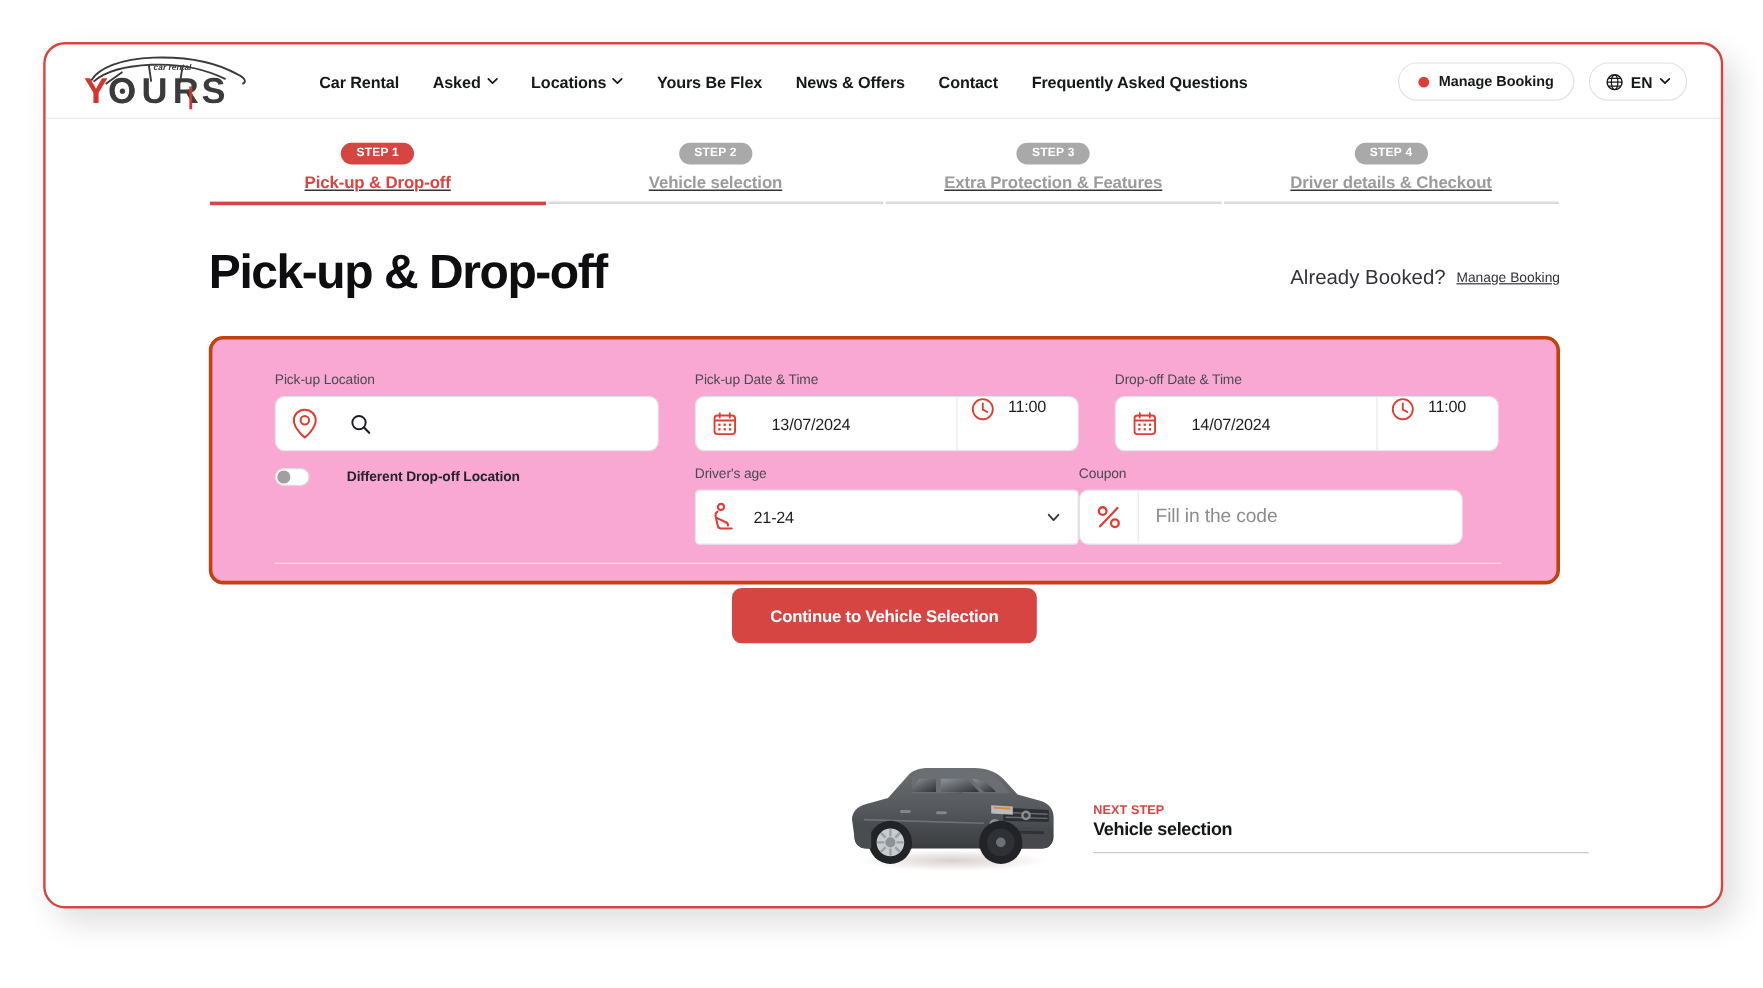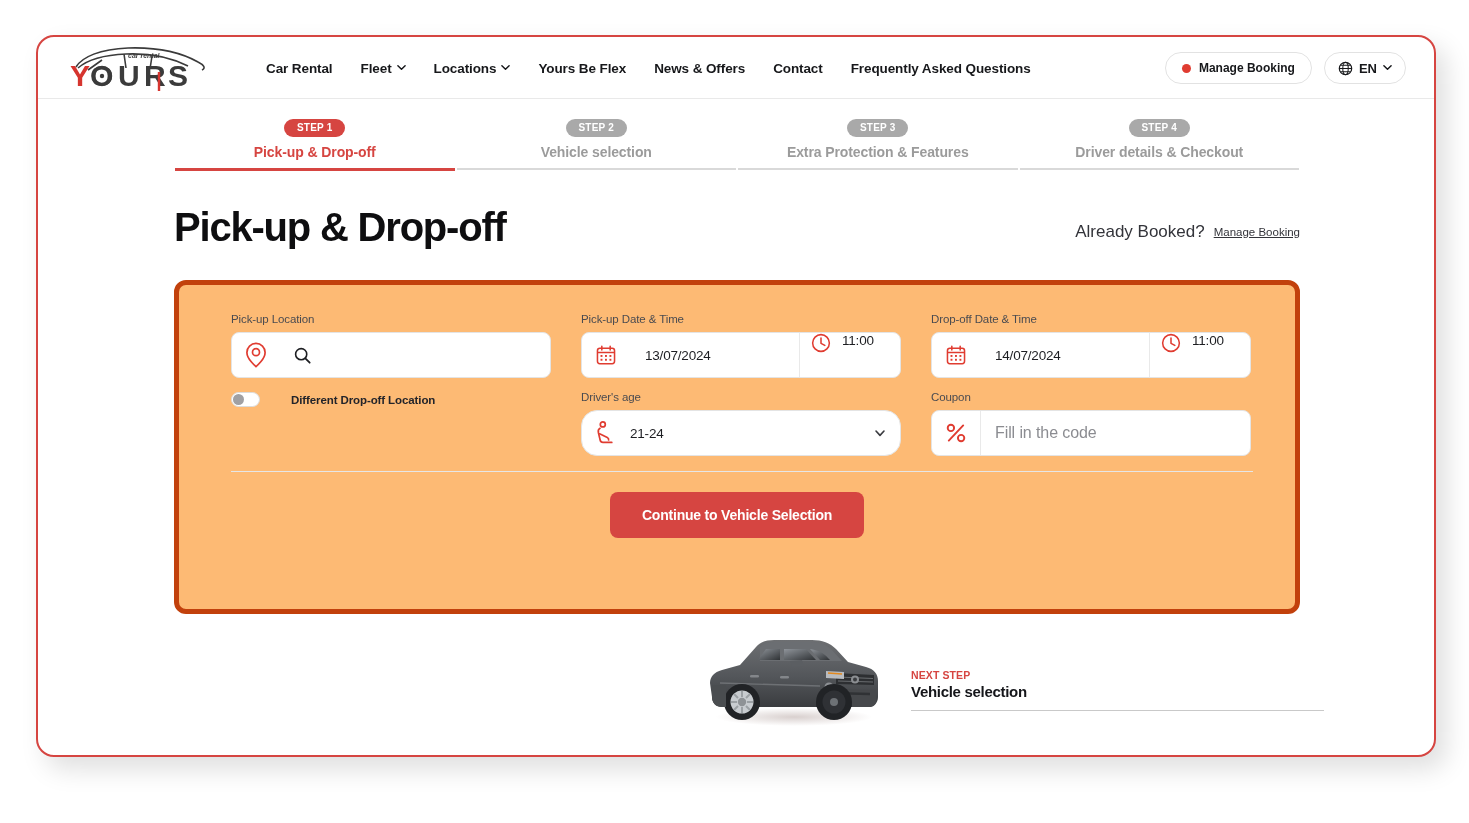--- a/index.html
+++ b/index.html
@@ -69,21 +69,21 @@
     background: #fff; cursor: pointer;
   }
   .lang-pill .globe { width: 15px; height: 15px; }
   .lang-pill .globe svg { width: 15px; height: 15px; display: block; }
   .lang-pill .lang-code { font-size: 13px; font-weight: bold; color: #17181b; }
   
   .steps {
     position: absolute; left: 136px; top: 80px;
     width: 1126px; display: flex;
   }
-  .step { flex: 1; text-align: center; cursor: pointer; }
+  .step { flex: 1; text-align: center; cursor: pointer; text-decoration: underline; }
   .step-badge {
     display: inline-block;
     font-size: 10px; font-weight: bold; color: #fff;
     letter-spacing: .2px;
     padding: 3px 13px 4px; border-radius: 999px;
     background: #a9a9a9;
   }
   .step.active .step-badge { background: #d64541; }
   .step-label {
     margin-top: 7px;
@@ -110,32 +110,32 @@
     padding-bottom: 5px;
   }
   .already-text { font-size: 17px; color: #33343a; }
   .already-link {
     font-size: 11.5px; color: #33343a;
     text-decoration: underline; cursor: pointer;
   }
   
   .form-panel {
     position: absolute; left: 136px; top: 243px;
-    width: 1126px; height: 334px;
-    background: #fdba74;
-    border: 5px solid #c2410c;
+    width: 1126px; height: 207px;
+    background: #f9a8d4;
+    border: 3px solid #c2410c;
     border-radius: 12px;
   }
   .field-label {
     font-size: 11.5px; color: #4a4b50; font-weight: normal;
     letter-spacing: -.1px; margin-bottom: 7px;
   }
   .grid-row { position: absolute; display: flex; }
   .row1 { left: 52px; top: 28px; gap: 30px; }
-  .row2 { left: 52px; top: 106px; gap: 30px; }
+  .row2 { left: 52px; top: 106px; }
   .col-loc { width: 320px; }
   .col-date { width: 320px; }
   .input-box {
     display: flex; align-items: center;
     height: 46px; background: #fff;
     border: 1px solid #e4e4e4; border-radius: 8px;
     cursor: text;
   }
   .icon-cell {
     width: 48px; display: flex; align-items: center; justify-content: center;
@@ -157,21 +157,21 @@
     width: 29px; height: 15px; border-radius: 999px;
     background: #fff; border: 1px solid #dcdcdc; position: relative;
   }
   .toggle .knob {
     position: absolute; left: 1px; top: 1px;
     width: 11px; height: 11px; border-radius: 50%; background: #a0a0a3;
   }
   .toggle-label { font-size: 11.5px; font-weight: bold; color: #23242a; letter-spacing: -.1px; padding-left: 20px; }
   .select-box {
     display: flex; align-items: center; height: 46px; background: #fff;
-    border: 1px solid #e4e4e4; border-radius: 16px; cursor: pointer;
+    border: 1px solid #e4e4e4; border-radius: 4px; cursor: pointer;
   }
   .select-box .chev { width: 40px; display: flex; align-items: center; justify-content: center; }
   .placeholder-text { font-size: 16px; color: #8b8c91; letter-spacing: -.1px; }
   .panel-rule {
     position: absolute; left: 52px; top: 186px; width: 1022px; height: 1px; background: #e6e6e6;
   }
   .cta-wrap { position: absolute; left: 0; top: 207px; width: 100%; display: flex; justify-content: center; }
   .cta {
     background: #d64541; color: #fff; border: none;
     height: 46px; padding: 0 32px; border-radius: 8px;
@@ -219,21 +219,21 @@
           <circle cx="36" cy="35" r="2.2" fill="#3b3b3b"></circle>
           <path d="M93 31 L93 50" stroke="#d6352f" stroke-width="2.4"></path>
         </svg>
       </div>
 
       <nav class="main-nav">
         <div class="nav-item">
           <span>Car Rental</span>
         </div>
         <div class="nav-item">
-          <span>Fleet</span>
+          <span>Asked</span>
           <span class="caret">
             <svg viewBox="0 0 10 10">
                 <path d="M1 3 L5 7 L9 3" fill="none" stroke="#17181b" stroke-width="1.6" stroke-linecap="round" stroke-linejoin="round"></path>
               </svg>
           </span>
         </div>
         <div class="nav-item">
           <span>Locations</span>
           <span class="caret">
             <svg viewBox="0 0 10 10">

